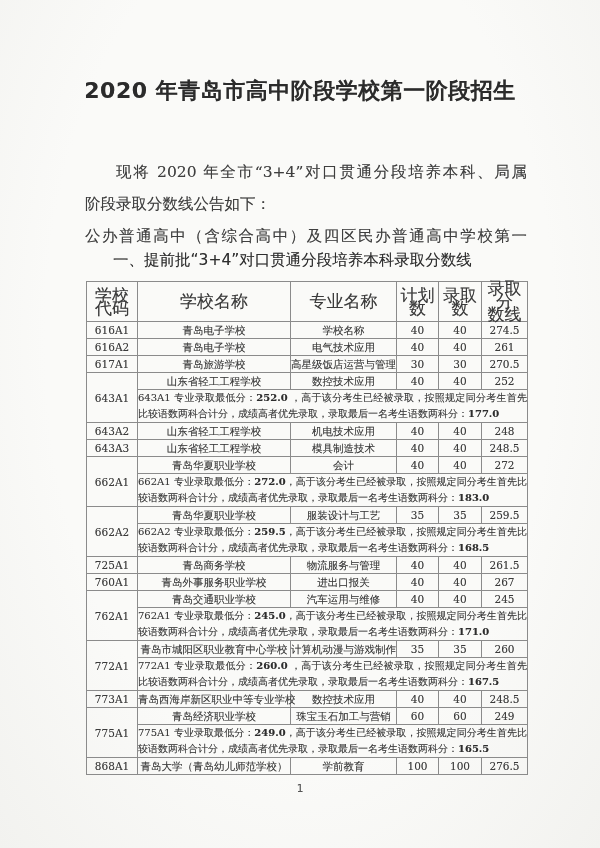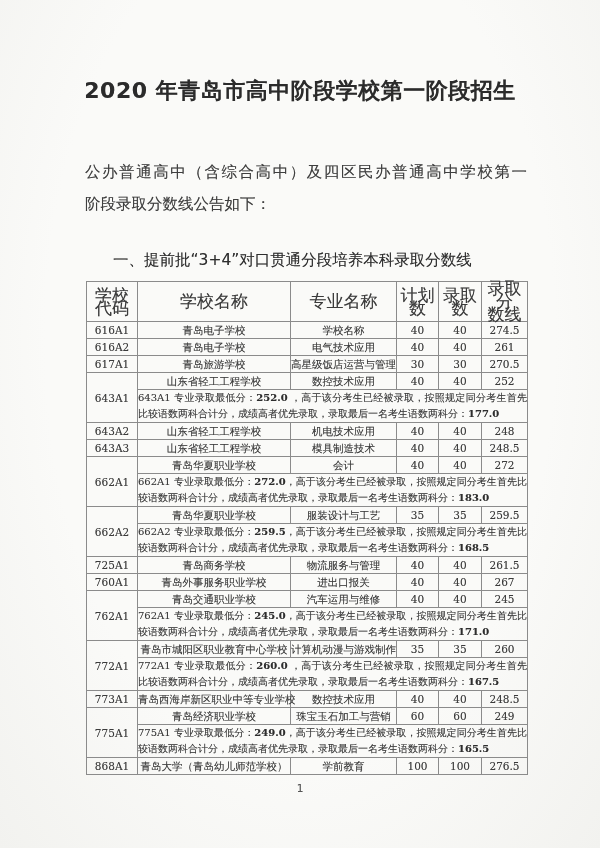--- a/index.html
+++ b/index.html
@@ -125,22 +125,23 @@
 </head>
 <body>
 
 <div class="page">
 
   <div class="doc-title">
     <div>2020 年青岛市高中阶段学校第一阶段招生</div>
   </div>
 
   <div class="intro">
+    <div class="intro-line first">现将 2020 年全市“3+4”对口贯通分段培养本科、局属</div>
+    <div class="intro-line last">阶段录取分数线公告如下：</div>
     <div class="intro-line">公办普通高中（含综合高中）及四区民办普通高中学校第一</div>
-    <div class="intro-line last">阶段录取分数线公告如下：</div>
   </div>
 
   <div class="section-heading">一、提前批“3+4”对口贯通分段培养本科录取分数线</div>
 
   <table class="admissions">
       <colgroup>
         <col style="width: 51px;">
         <col style="width: 153px;">
         <col style="width: 106px;">
         <col style="width: 42px;">

